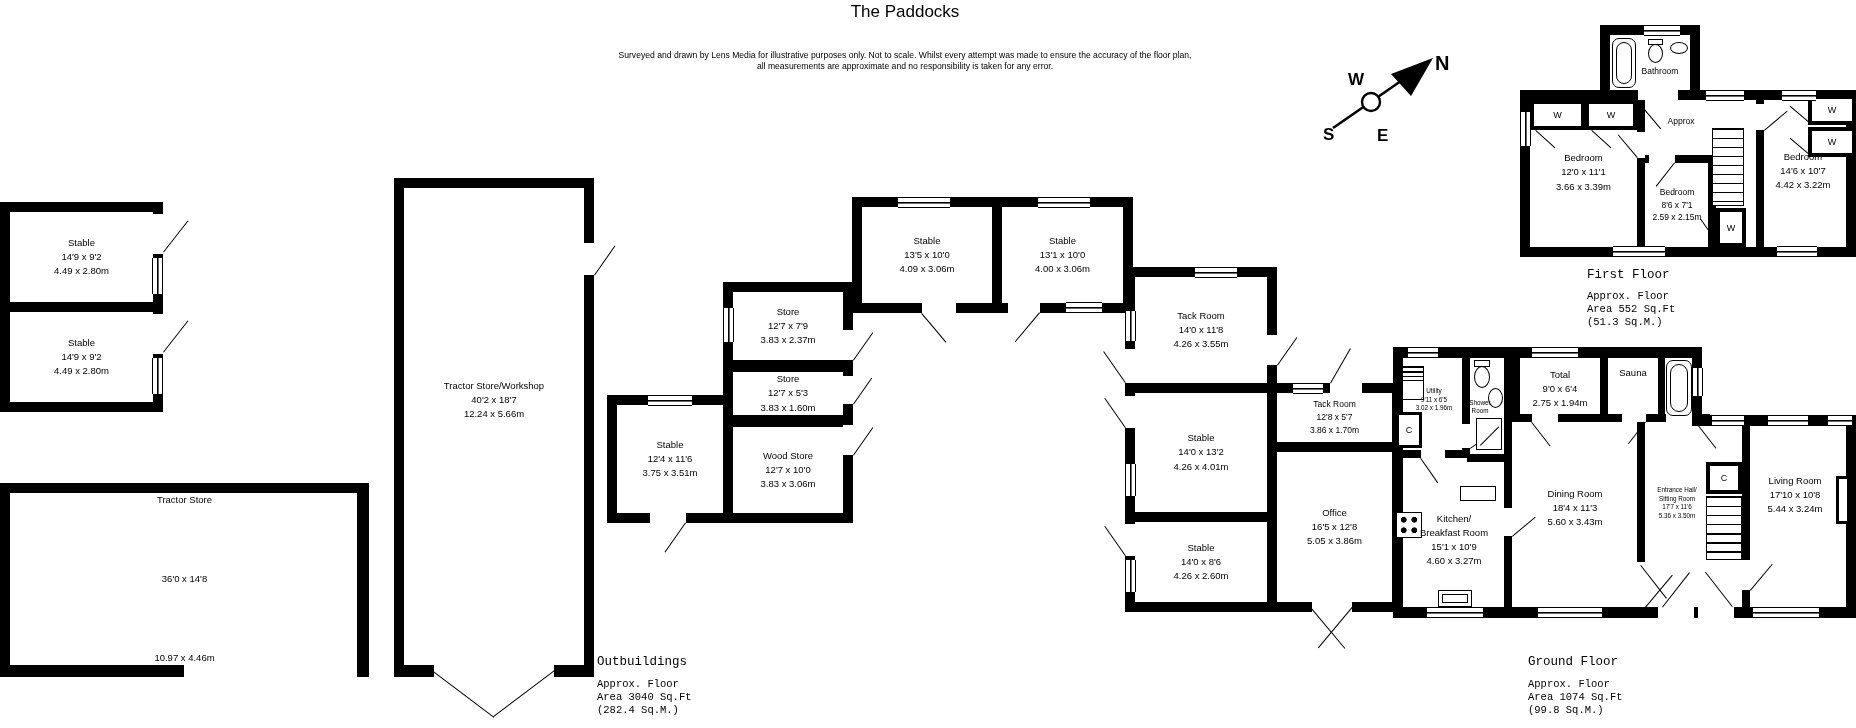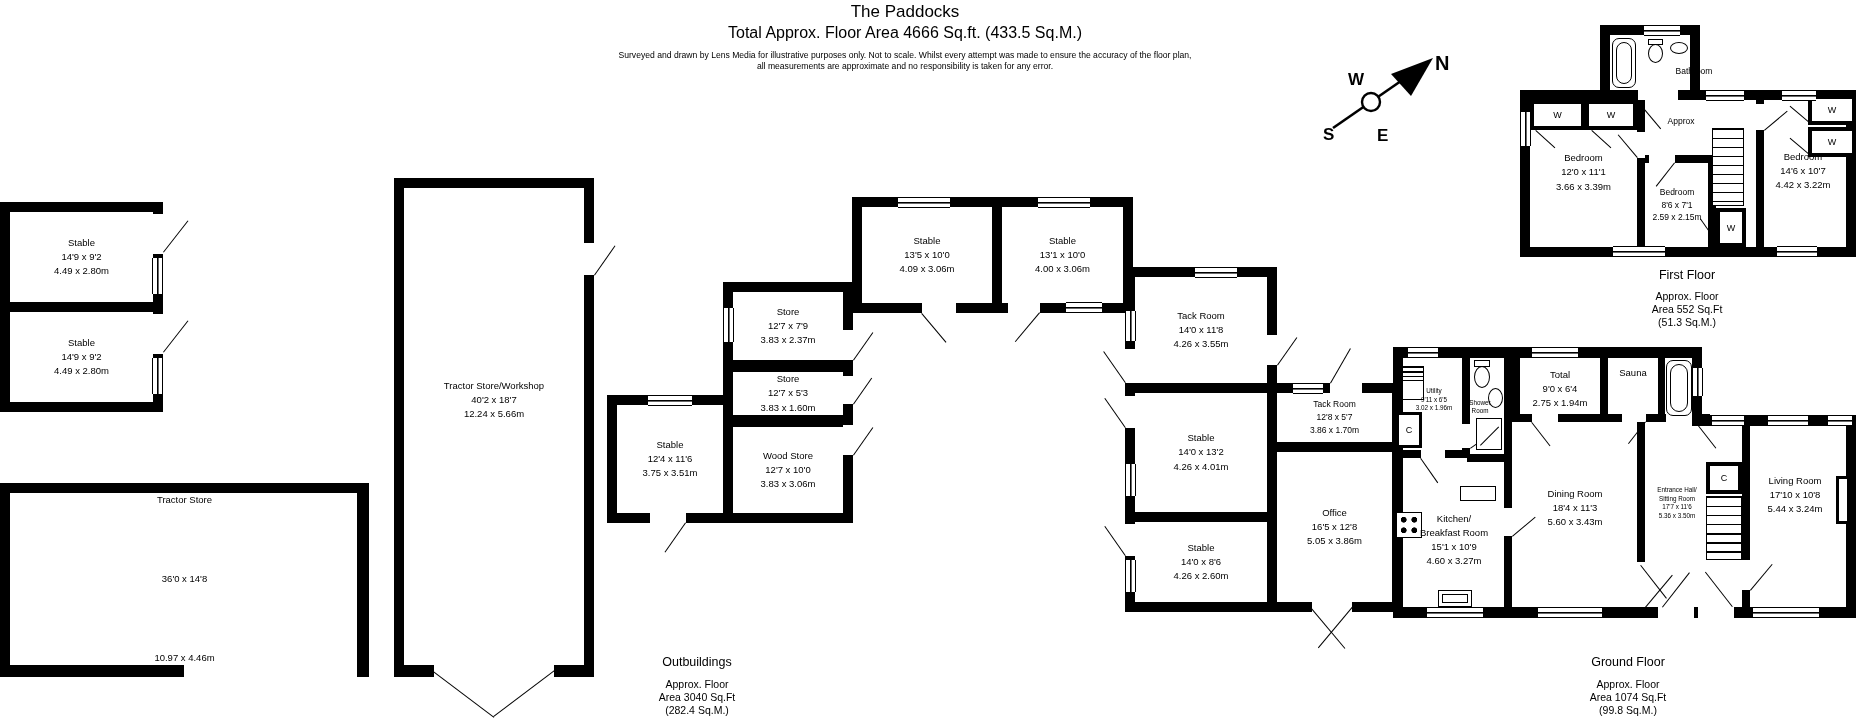--- a/index.html
+++ b/index.html
@@ -12,40 +12,39 @@
   .gp{position:absolute;background:#fff;}
   
   .dl{position:absolute;height:0;border-top:1.6px solid #000;transform-origin:0 0;}
   
   .wh{position:absolute;height:11px;background:#fff;border-top:1.6px solid #000;border-bottom:1.6px solid #000;box-sizing:border-box;background-image:linear-gradient(#000,#000);background-size:100% 1.6px;background-position:center;background-repeat:no-repeat;}
   .wv{position:absolute;width:11px;background:#fff;border-left:1.6px solid #000;border-right:1.6px solid #000;box-sizing:border-box;background-image:linear-gradient(#000,#000);background-size:1.6px 100%;background-position:center;background-repeat:no-repeat;}
   
   .lb{position:absolute;display:flex;flex-direction:column;align-items:center;justify-content:center;text-align:center;font-size:9.5px;line-height:1.5;white-space:nowrap;}
   .lb.tiny{font-size:6.3px;line-height:1.35;}
   .lb.med{font-size:8.5px;}
-  .cap{position:absolute;width:200px;text-align:center;font-size:10.5px;}
+  .cap{position:absolute;width:200px;text-align:left;font-size:10.5px;font-family:Liberation Mono, monospace;}
   .cap.t{font-size:12.5px;}
   .hdr{position:absolute;left:455px;width:900px;text-align:center;}
   .stairs{position:absolute;border:1.6px solid #000;box-sizing:border-box;background:repeating-linear-gradient(180deg,#000 0 1.5px,#fff 1.5px 9px);}
   .closet{position:absolute;border:4px solid #000;box-sizing:border-box;background:#fff;display:flex;align-items:center;justify-content:center;font-size:9px;}
   .fix{position:absolute;border:1.3px solid #000;box-sizing:border-box;background:#fff;}
   .bath{border-radius:7px;}
   .bath > div{position:absolute;inset:3px;border:1px solid #000;border-radius:9px;}
   .oval{border-radius:50%;}
   .hob{background-image:radial-gradient(circle at 28% 28%,#000 2.6px,transparent 3.2px),radial-gradient(circle at 72% 28%,#000 2.6px,transparent 3.2px),radial-gradient(circle at 28% 72%,#000 2.6px,transparent 3.2px),radial-gradient(circle at 72% 72%,#000 2.6px,transparent 3.2px);}
   .appl{background:repeating-linear-gradient(180deg,#000 0 1.3px,#fff 1.3px 4.5px) top/100% 14px no-repeat;}
   .sinkin{position:absolute;inset:3px;border:1px solid #000;}
 </style>
 </head>
 <body>
 
 <div id="plan">
 
   <div class="hdr" style="top:2px;font-size:17px;">The Paddocks</div>
-  <div class="hdr" style="top:24px;font-size:16px;">Total Approx. Floor Area 4666 Sq.ft. (433.5 Sq.M.)</div>
   <div class="hdr" style="top:61px;font-size:8.6px;">all measurements are approximate and no responsibility is taken for any error.</div>
   <div class="hdr" style="top:50px;font-size:8.6px;">Surveyed and drawn by Lens Media for illustrative purposes only. Not to scale. Whilst every attempt was made to ensure the accuracy of the floor plan,</div>
 
   <svg style="position:absolute;left:1315px;top:38px;" width="150" height="105" viewBox="0 0 150 105">
     <line x1="18" y1="90" x2="112" y2="25" stroke="#000" stroke-width="2.6"></line>
     <polygon points="118,20 76,36 96,58" fill="#000"></polygon>
     <circle cx="56" cy="64" r="9" fill="#fff" stroke="#000" stroke-width="2.4"></circle>
     <text x="120" y="32" font-size="20" font-weight="bold">N</text>
     <text x="33" y="47" font-size="17" font-weight="bold">W</text>
     <text x="8" y="102" font-size="17" font-weight="bold">S</text>
@@ -314,21 +313,21 @@
   <div class="r" style="left:1520px;top:90px;width:336px;height:167px;"></div>
   <div class="gp" style="left:1638px;top:90px;width:40px;height:11px;"></div>
   <div class="dl" style="left:1638px;top:101px;width:36px;transform:rotate(50deg);"></div>
   <div class="wh" style="left:1644px;top:25px;width:36px;"></div>
   <div class="fix bath" style="left:1612px;top:38px;width:24px;height:50px;">
       <div></div>
     </div>
   <div class="fix oval" style="left:1648px;top:44px;width:15px;height:19px;"></div>
   <div class="fix" style="left:1648px;top:39px;width:15px;height:6px;"></div>
   <div class="fix oval" style="left:1670px;top:42px;width:18px;height:12px;"></div>
-  <div class="lb med" style="left:1656px;top:62px;width:76px;height:18px;">
+  <div class="lb med" style="left:1622px;top:62px;width:76px;height:18px;">
     <span>Bathroom</span>
   </div>
 
   <div class="w" style="left:1637px;top:100px;width:8px;height:147px;"></div>
   <div class="gp" style="left:1637px;top:132px;width:8px;height:26px;"></div>
   <div class="dl" style="left:1637px;top:158px;width:30px;transform:rotate(-130deg);"></div>
   <div class="closet" style="left:1530px;top:100px;width:55px;height:30px;">
       <span>W</span>
     </div>
   <div class="closet" style="left:1585px;top:100px;width:52px;height:30px;">

